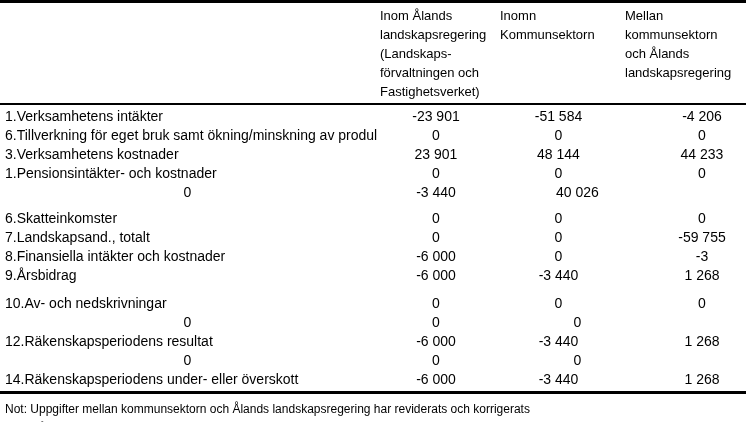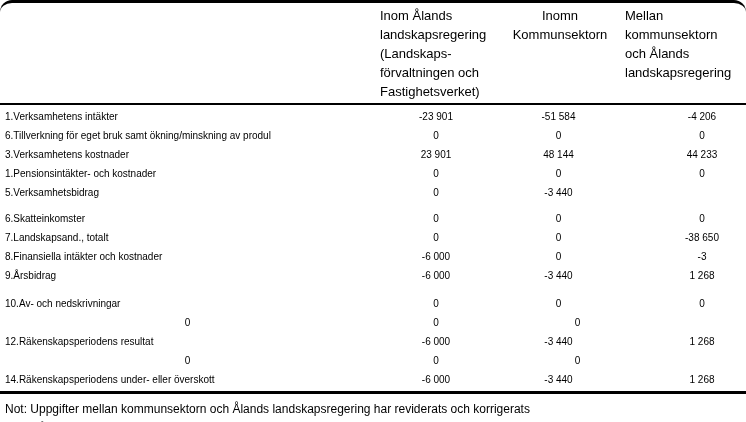--- a/index.html
+++ b/index.html
@@ -12,50 +12,49 @@
   .sheet {
     position: relative;
     width: 746px;
     height: 422px;
     background: #ffffff;
     overflow: hidden;
   }
   .stat-table {
     border-top: 3px solid #000000;
     width: 746px;
-    border-radius: 12px;
   }
   .grid-row {
     display: grid;
     grid-template-columns: 375px 122px 123px 126px;
     align-items: start;
   }
   
   .thead {
     border-bottom: 2px solid #000000;
     padding-top: 3px;
     padding-bottom: 2px;
     min-height: 98px;
   }
   .th {
     font-size: 13px;
     line-height: 19px;
     white-space: pre-line;
     font-weight: normal;
   }
   .th.c1 { padding-left: 5px; }
-  .th.c2 { padding-left: 3px; text-align: center; }
+  .th.c2 { padding-left: 3px; }
   .th.c3 { padding-left: 5px; }
   
   .tbody { padding-top: 2px; }
   .tr { height: 19px; }
   .tr.gap-sm { margin-top: 7px; }
   .tr.gap-md { margin-top: 9px; }
   .td {
-    font-size: 10px;
+    font-size: 14px;
     line-height: 19px;
     white-space: nowrap;
   }
   .td.label { padding-left: 5px; overflow: visible; }
   .td.num { text-align: center; }
   .td.num.c3 { padding-right: 0; margin-left: 38px; }
   .tbody { border-bottom: 3px solid #000000; padding-bottom: 2px; }
   
   .notes { padding: 3px 0 0 5px; }
   .note-line {
@@ -110,37 +109,37 @@
       </div>
 
       <div class="grid-row tr">
         <div class="td label">1.Pensionsintäkter- och kostnader</div>
         <div class="td num c1">0</div>
         <div class="td num c2">0</div>
         <div class="td num c3">0</div>
       </div>
 
       <div class="grid-row tr">
-        <div class="td label">5.Verksamhetsbidrag</div>
         <div class="td num c1">0</div>
         <div class="td num c2">-3 440</div>
+        <div class="td num c3">40 026</div>
       </div>
 
       <div class="grid-row tr gap-sm">
         <div class="td label">6.Skatteinkomster</div>
         <div class="td num c1">0</div>
         <div class="td num c2">0</div>
         <div class="td num c3">0</div>
       </div>
 
       <div class="grid-row tr">
         <div class="td label">7.Landskapsand., totalt</div>
         <div class="td num c1">0</div>
         <div class="td num c2">0</div>
-        <div class="td num c3">-38 650</div>
+        <div class="td num c3">-59 755</div>
       </div>
 
       <div class="grid-row tr">
         <div class="td label">8.Finansiella intäkter och kostnader</div>
         <div class="td num c1">-6 000</div>
         <div class="td num c2">0</div>
         <div class="td num c3">-3</div>
       </div>
 
       <div class="grid-row tr">

